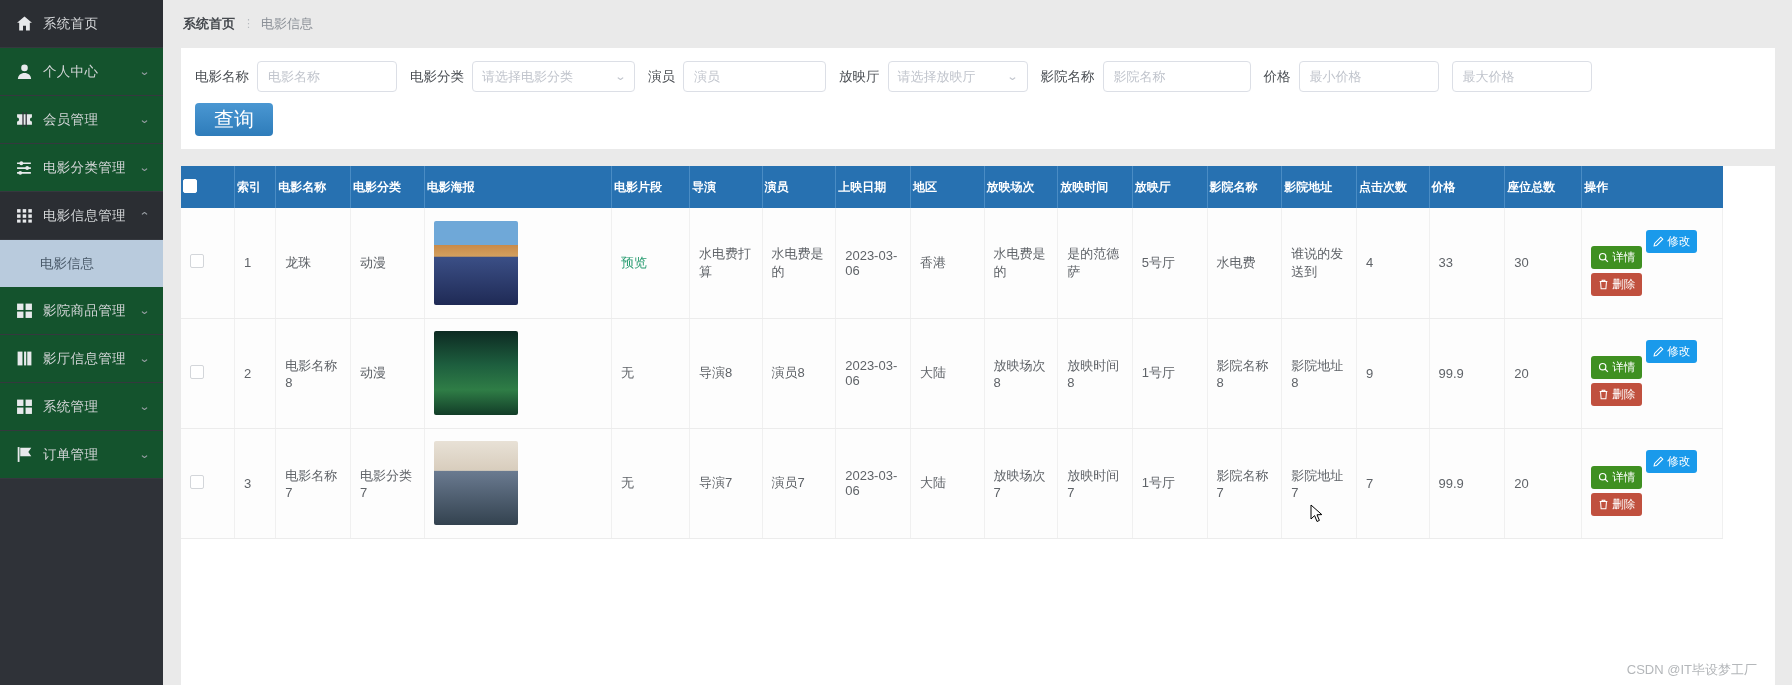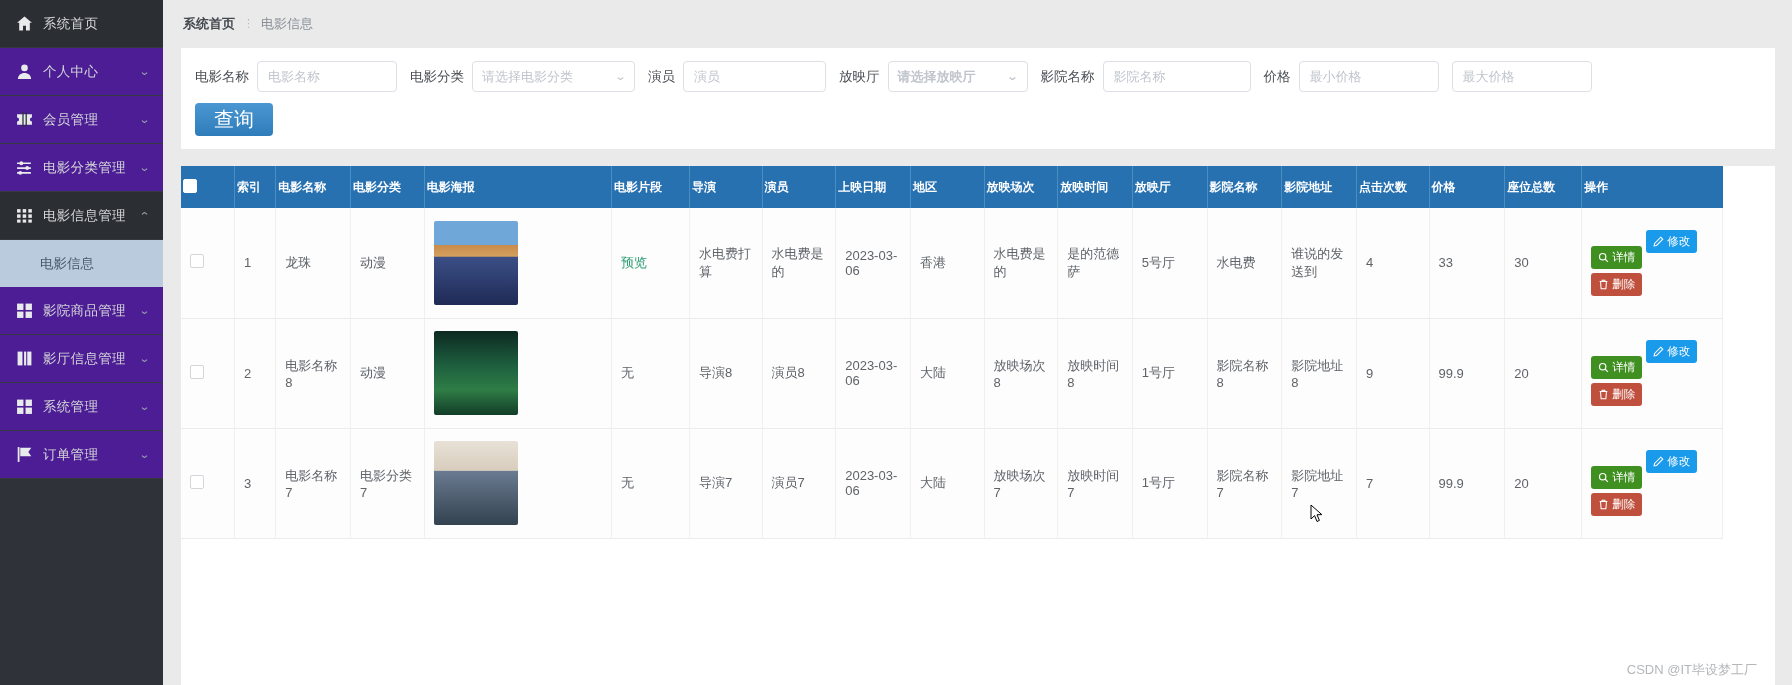--- a/index.html
+++ b/index.html
@@ -19,21 +19,21 @@
   }
   .side-item {
     height: 48px;
     display: flex; align-items: center;
     padding: 0 14px 0 16px;
     color: #d4d6d8;
     font-size: 13.5px;
     border-bottom: 1px solid #35383e;
     position: relative;
     cursor: pointer;
-    background: #4c1d95;
+    background: #14532d;
   }
   .side-item.home { background: #2b2e33; }
   .side-item .ic {
     width: 17px; height: 17px; margin-right: 10px;
     display: inline-flex; align-items: center; justify-content: center;
     color: #e8eaec; flex: none;
   }
   .side-item .lbl { flex: 1; white-space: nowrap; letter-spacing: .3px; }
   .side-item .chev {
     font-size: 11px; color: #9aa0a6; margin-left: 4px;
@@ -105,21 +105,21 @@
   .w-actor { width: 143px; }
   .w-cinema { width: 148px; }
   .w-price { width: 140px; }
   .sel {
     width: 163px; height: 31px; border: 1px solid #dcdfe6; border-radius: 4px;
     display: flex; align-items: center; padding: 0 9px;
     font-size: 13px; color: #c0c4cc; background: #fff; cursor: pointer;
     justify-content: space-between;
   }
   .sel .arr { color: #c0c4cc; font-size: 11px; transform: scaleX(1.3); }
-  .w-hall { width: 140px; font-weight: bold; }
+  .w-hall { width: 140px; }
   .btnrow { margin-top: 11px; }
   .btn-query {
     width: 78px; height: 33px; border: none; border-radius: 4px;
     background: linear-gradient(#4a97d2, #2e7cba);
     color: #fff; font-size: 20px; cursor: pointer;
     font-family: "Liberation Sans", sans-serif;
   }
 
   
   .actionbar { display: flex; gap: 14px; margin-top: 17px; flex: none; }

